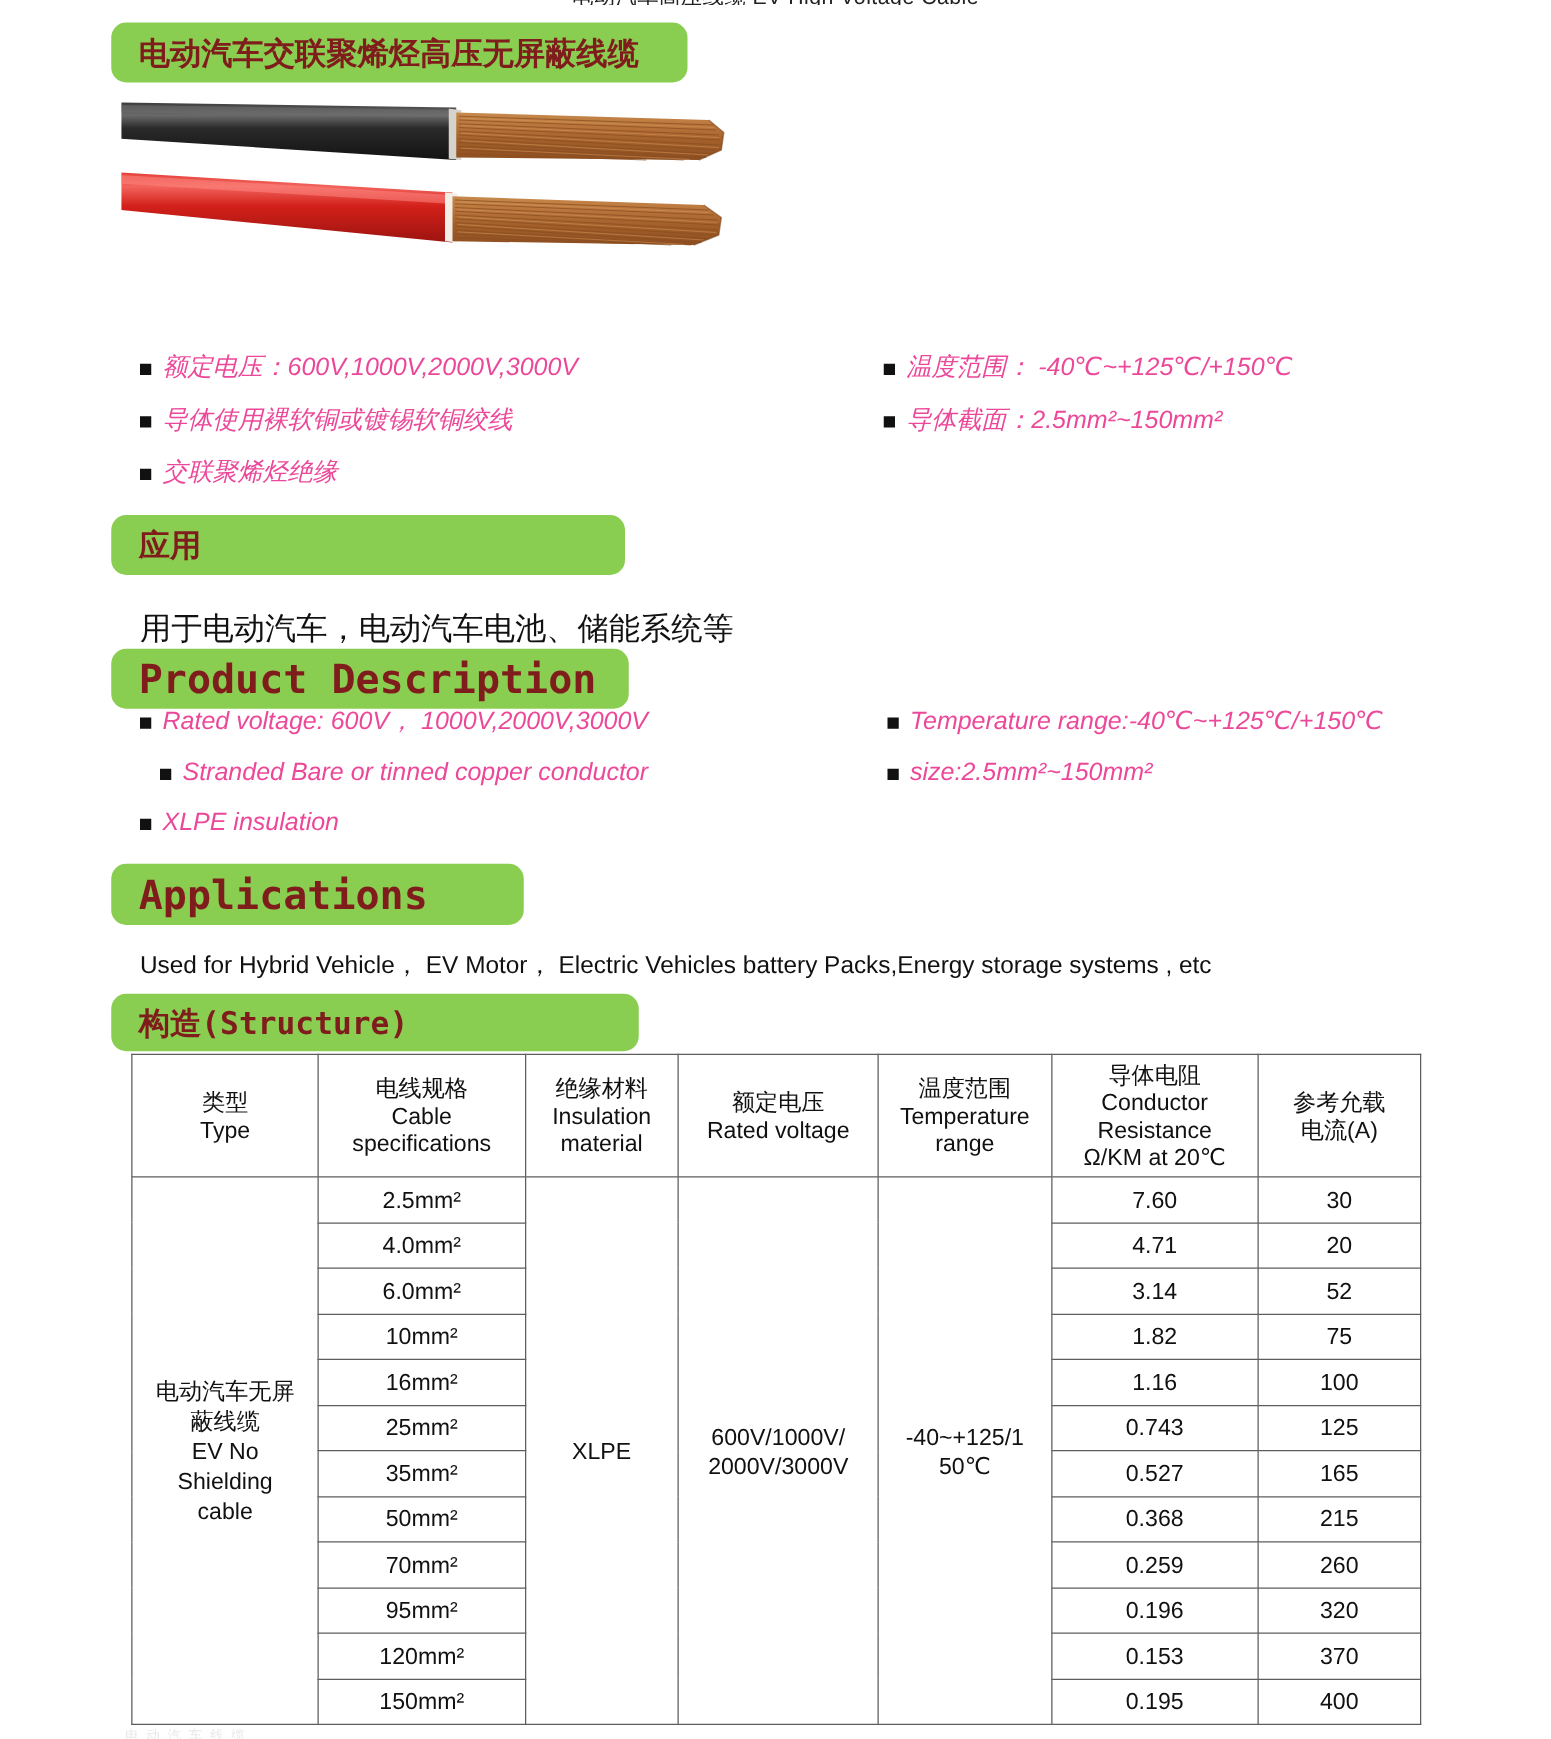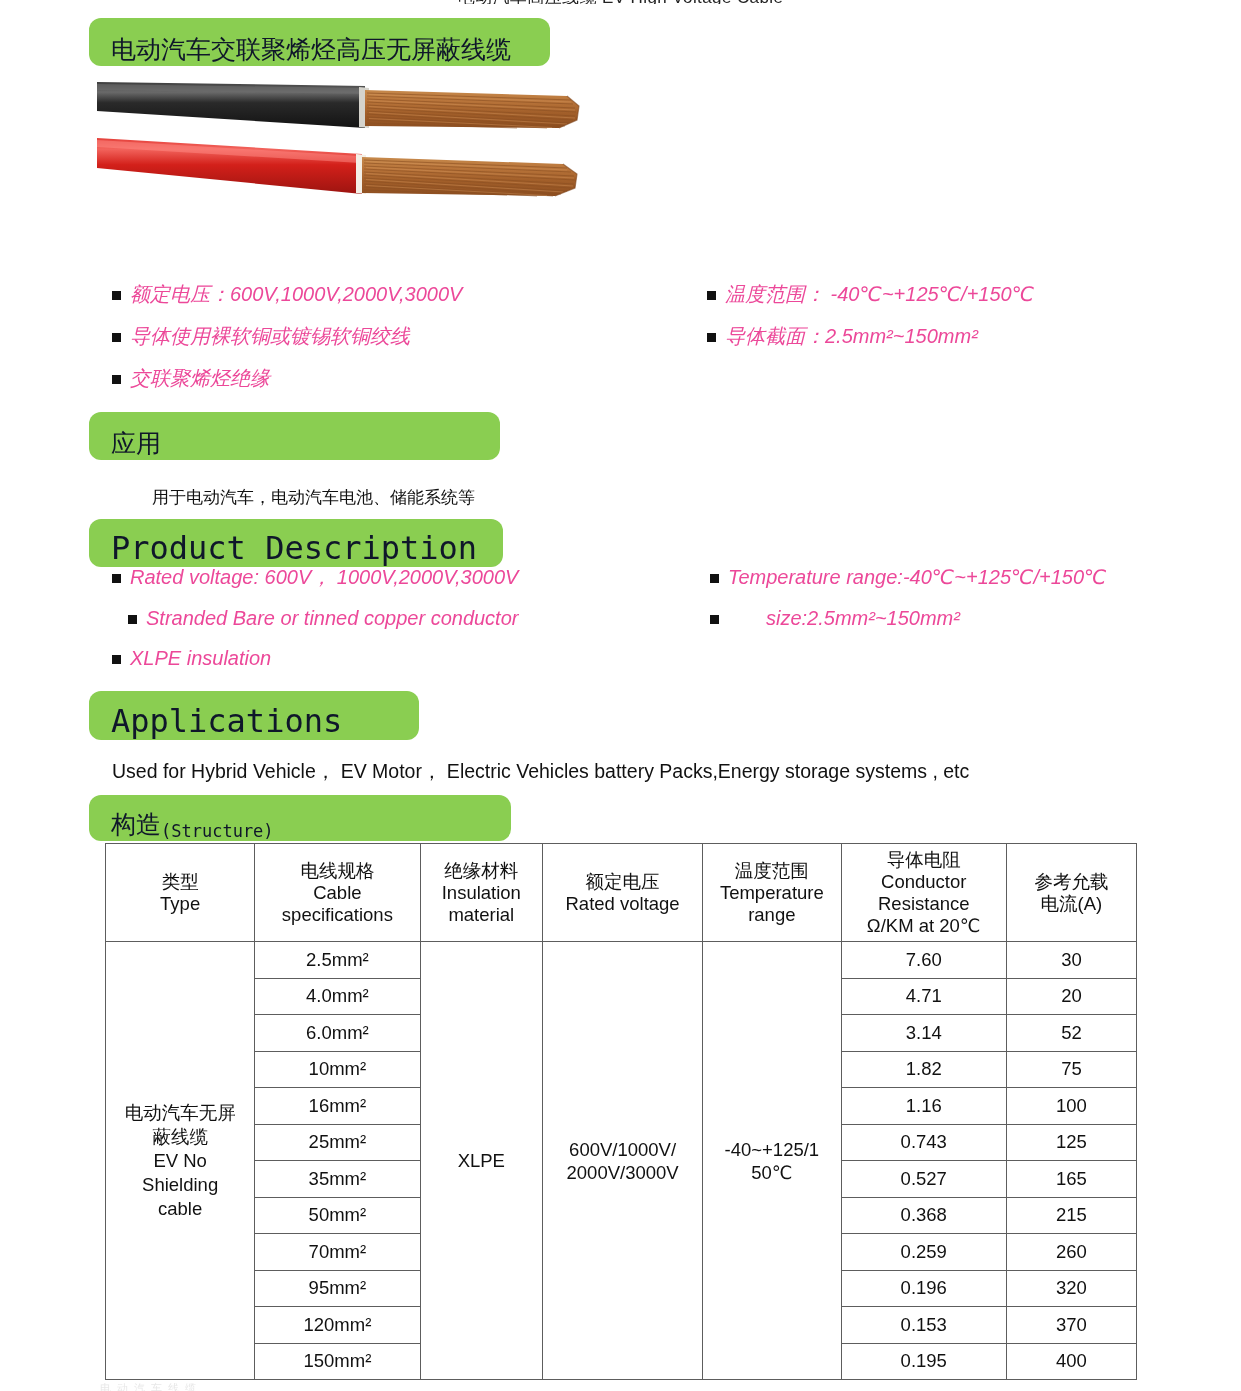--- a/index.html
+++ b/index.html
@@ -34,41 +34,42 @@
     letter-spacing: .4px;
     white-space: nowrap;
   }
 
   
   .pill {
     position: absolute;
     background: #8ace51;
     border-radius: 12px;
     display: flex;
-    align-items: flex-end;
+    align-items: center;
     box-sizing: border-box;
     padding-left: 22px;
-    color: #0f172a;
+    color: #7f1d1d;
+    font-weight: bold;
   }
   .pill-cn {
     font-family: "DejaVu Serif", "Liberation Serif", serif;
     font-size: 25px;
   }
   .pill-en {
     font-family: "DejaVu Sans Mono", "Liberation Mono", monospace;
     font-size: 32px;
     letter-spacing: 0px;
   }
   .pill-mixed {
     font-size: 25px;
     font-family: "DejaVu Serif", "Liberation Serif", serif;
   }
   .pill-mixed .mono {
     font-family: "DejaVu Sans Mono", "Liberation Mono", monospace;
-    font-size: 17px;
+    font-size: 25px;
   }
 
   
   .cable-photo {
     position: absolute;
     left: 97px;
     top: 76px;
     width: 486px;
     height: 128px;
   }
@@ -97,22 +98,21 @@
   .txt-cn { font-size: 20.5px; }
   .txt-en { font-size: 20.5px; }
 
   .plain {
     position: absolute;
     white-space: nowrap;
     color: #111;
   }
   .plain-cn {
     font-family: "DejaVu Serif", "Liberation Serif", serif;
-    font-size: 17px;
-    margin-left: 40px;
+    font-size: 25px;
   }
   .plain-en {
     font-size: 19.5px;
   }
 
   
   .spec-table {
     position: absolute;
     left: 105px;
     top: 843px;
@@ -298,21 +298,21 @@
   </div>
   <div class="bullet" style="left:112px; top:647px;">
     <span class="sq"></span>
     <span class="txt txt-en">XLPE insulation</span>
   </div>
 
   <div class="bullet" style="left:710px; top:566px;">
     <span class="sq"></span>
     <span class="txt txt-en">Temperature range:-40℃~+125℃/+150℃</span>
   </div>
-  <div class="bullet" style="left:710px; top:607px;gap:38px;">
+  <div class="bullet" style="left:710px; top:607px;">
     <span class="sq"></span>
     <span class="txt txt-en">size:2.5mm²~150mm²</span>
   </div>
 
   <div class="pill pill-en" style="left:89px; top:691px; width:330px; height:49px;">
     <span>Applications</span>
   </div>
 
   <div class="plain plain-en" style="left:112px; top:758px;">Used for Hybrid Vehicle， EV Motor， Electric Vehicles battery Packs,Energy storage systems , etc</div>
 

